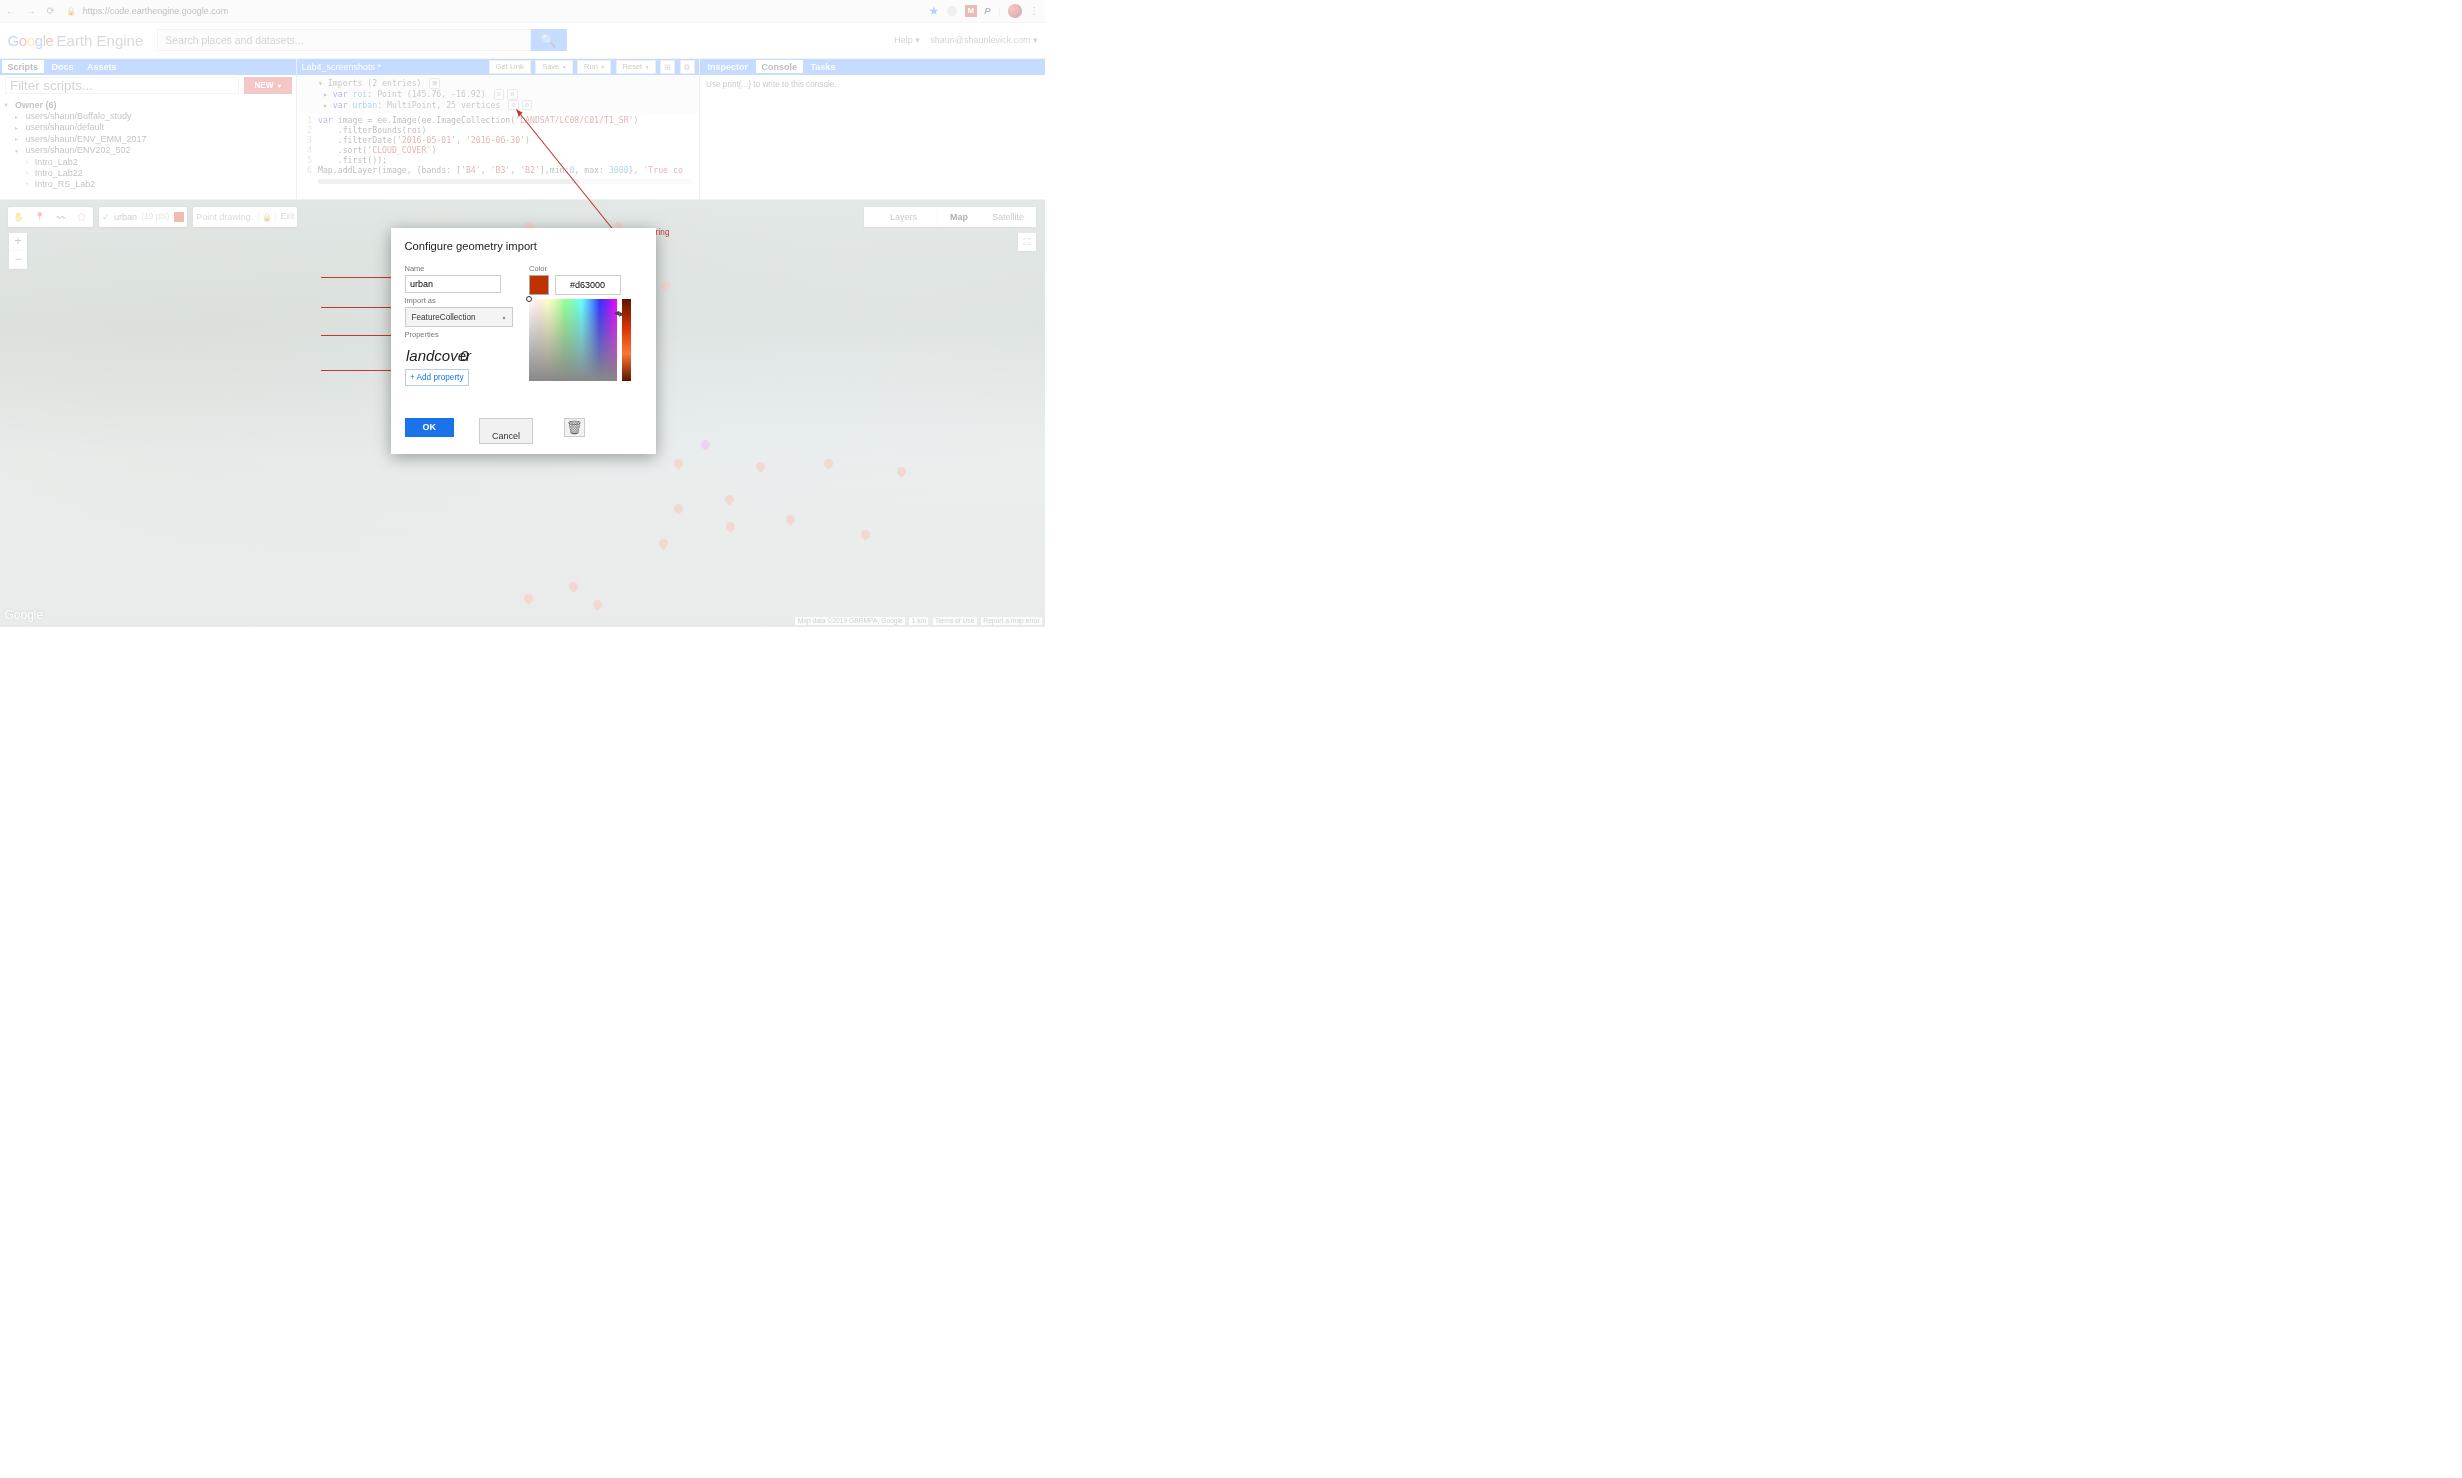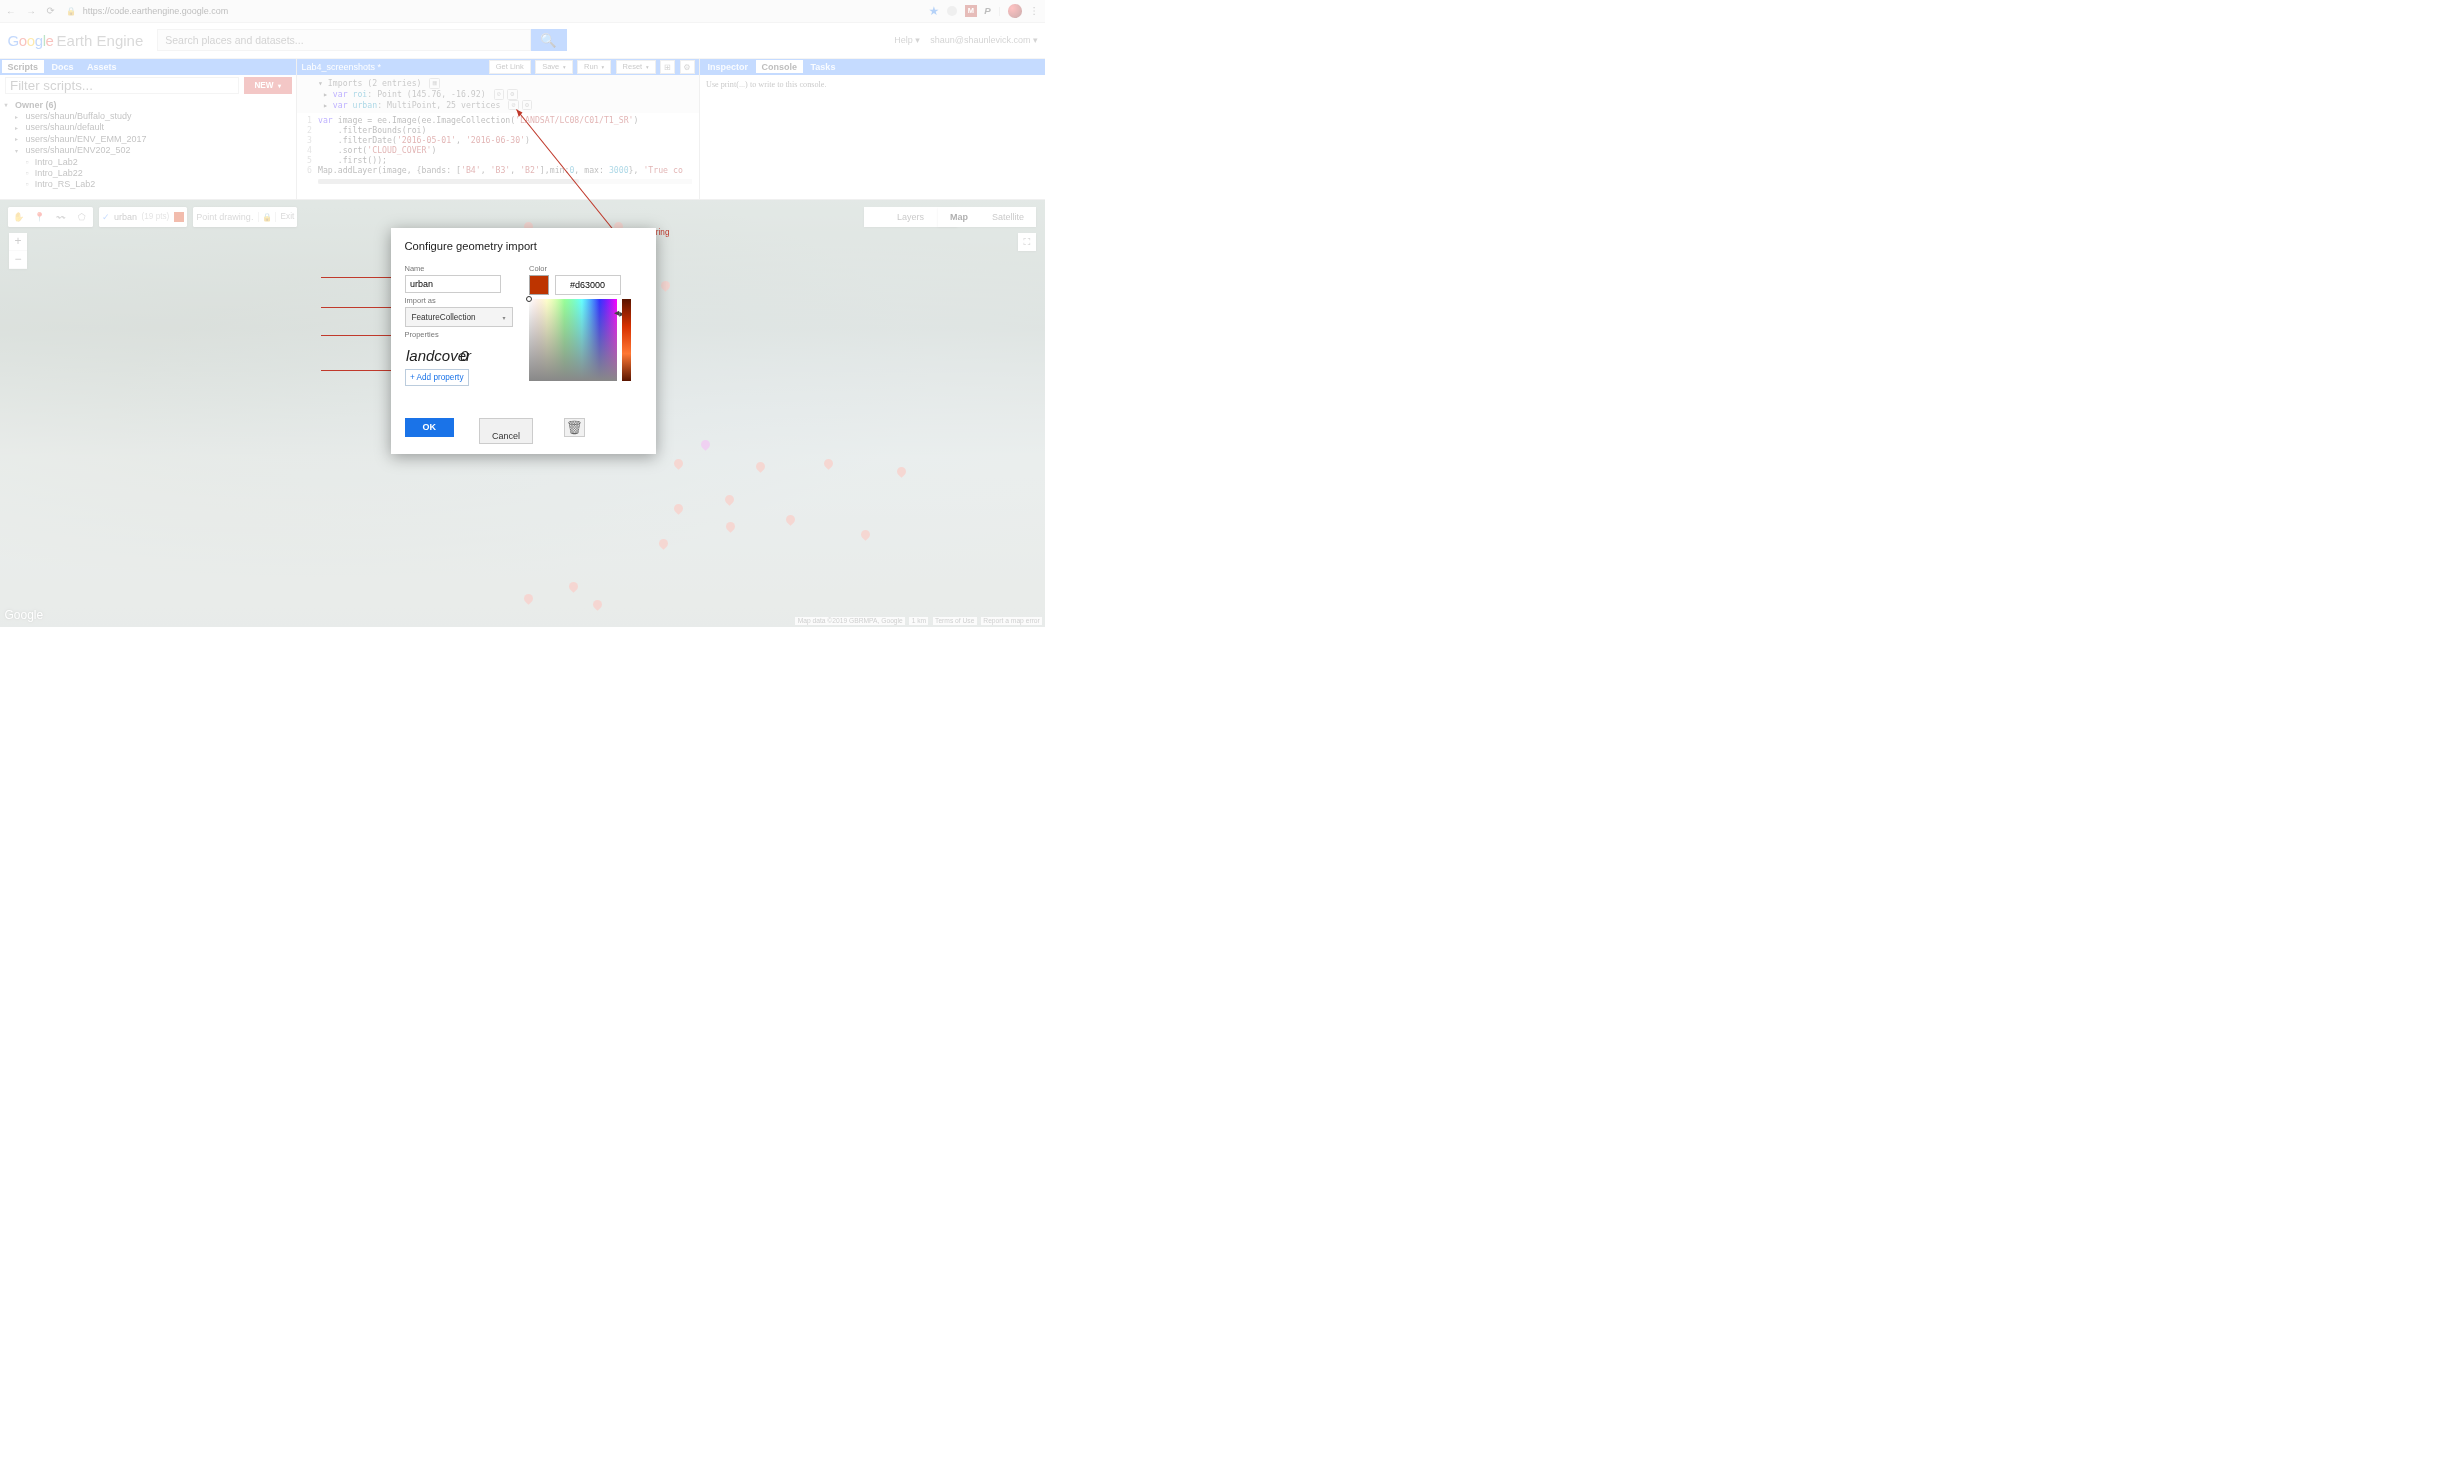--- a/index.html
+++ b/index.html
@@ -85,39 +85,39 @@
 .code-text { white-space: pre; }
 .tok-kw { color: #2a00ff; }
 .tok-str { color: #a31515; }
 .tok-num { color: #0086b3; }
 .tok-id { color: #333; }
 
 .hscroll { height: 5.2px; background: #eee; margin: 3px 7.5px 0 21px; position: relative; }
 .hscroll .thumb { position:absolute; left:0; width:70%; height:100%; background:#ccc; border-radius:2.2px;}
 
 
-.console-body { padding: 4.5px 6px; font-family: Liberation Serif, serif; font-size: 8.2px; color: #555; }
+.console-body { padding: 4.5px 6px; font-family: Liberation Sans, sans-serif; font-size: 8.2px; color: #555; }
 
 
 .map-area { position: relative; height: 427px; background: linear-gradient(180deg, #a7b8b0 0%, #97a79e 30%, #c1cbc5 60%, #b9c2bd 100%); }
 .map-area::before { content:""; position:absolute; inset:0; background: radial-gradient(ellipse at 70% 50%, rgba(180,200,210,0.5), transparent 60%), radial-gradient(ellipse at 30% 40%, rgba(100,120,100,0.25), transparent 60%); }
 
 .map-toolbar { position: absolute; top: 7.5px; left: 7.5px; display: flex; gap: 6px; z-index: 100; }
 .tool-group { background: #fff; border-radius: 1.5px; box-shadow: 0 0.7px 2.2px rgba(0,0,0,0.2); display: flex; align-items: center; height: 19.5px; padding: 0 3px; gap: 4.5px; font-size: 9px; color: #666; }
 .tool-btn { width:16.5px; height:16.5px; display:flex; align-items:center; justify-content:center; color:#888; }
 .geom-tag { display:flex; align-items:center; gap:4.5px; }
 .geom-check { color:#4d90fe; font-size:9px; }
 .geom-color { width:10.5px; height:10.5px; background:#d63000; }
 .geom-count { color:#aaa; font-size:8.2px; }
 .draw-info { color:#888; font-size:9px; }
 .lock-small { color:#888; font-size:8.2px; padding:0 3px; border-left:0.7px solid #ddd; border-right:0.7px solid #ddd;}
 .exit { color:#888; font-size:8.2px; cursor:pointer; }
 
 .layers-box, .maptype-box { position:absolute; top:7.5px; height:19.5px; background:#fff; box-shadow:0 0.7px 2.2px rgba(0,0,0,0.2); display:flex; align-items:center; font-size:9px; color:#555; z-index:100;}
-.layers-box { right:88px; padding:0 33px; }
+.layers-box { right:102px; padding:0 26px; }
 .maptype-box { right:9px; }
 .maptype-box span { padding:0 12px; }
 .maptype-box .active { font-weight:bold; color:#000; }
 
 .zoom-ctrl { position:absolute; top:33px; left:9px; width:18px; background:#fff; box-shadow:0 0.7px 2.2px rgba(0,0,0,0.2); z-index:100;}
 .zoom-ctrl div { height:18px; display:flex; align-items:center; justify-content:center; color:#666; font-size:12px; border-bottom:0.7px solid #eee;}
 .fs-ctrl { position:absolute; top:33px; right:9px; width:18px; height:18px; background:#fff; box-shadow:0 0.7px 2.2px rgba(0,0,0,0.2); display:flex;align-items:center;justify-content:center;color:#666; z-index:100;}
 
 .pin { position:absolute; width:9px; height:9px; border-radius:50% 50% 50% 0; transform: rotate(-45deg); background:#e47a6b; opacity:0.9; }
 .pin.purple { background:#d268d8; }

